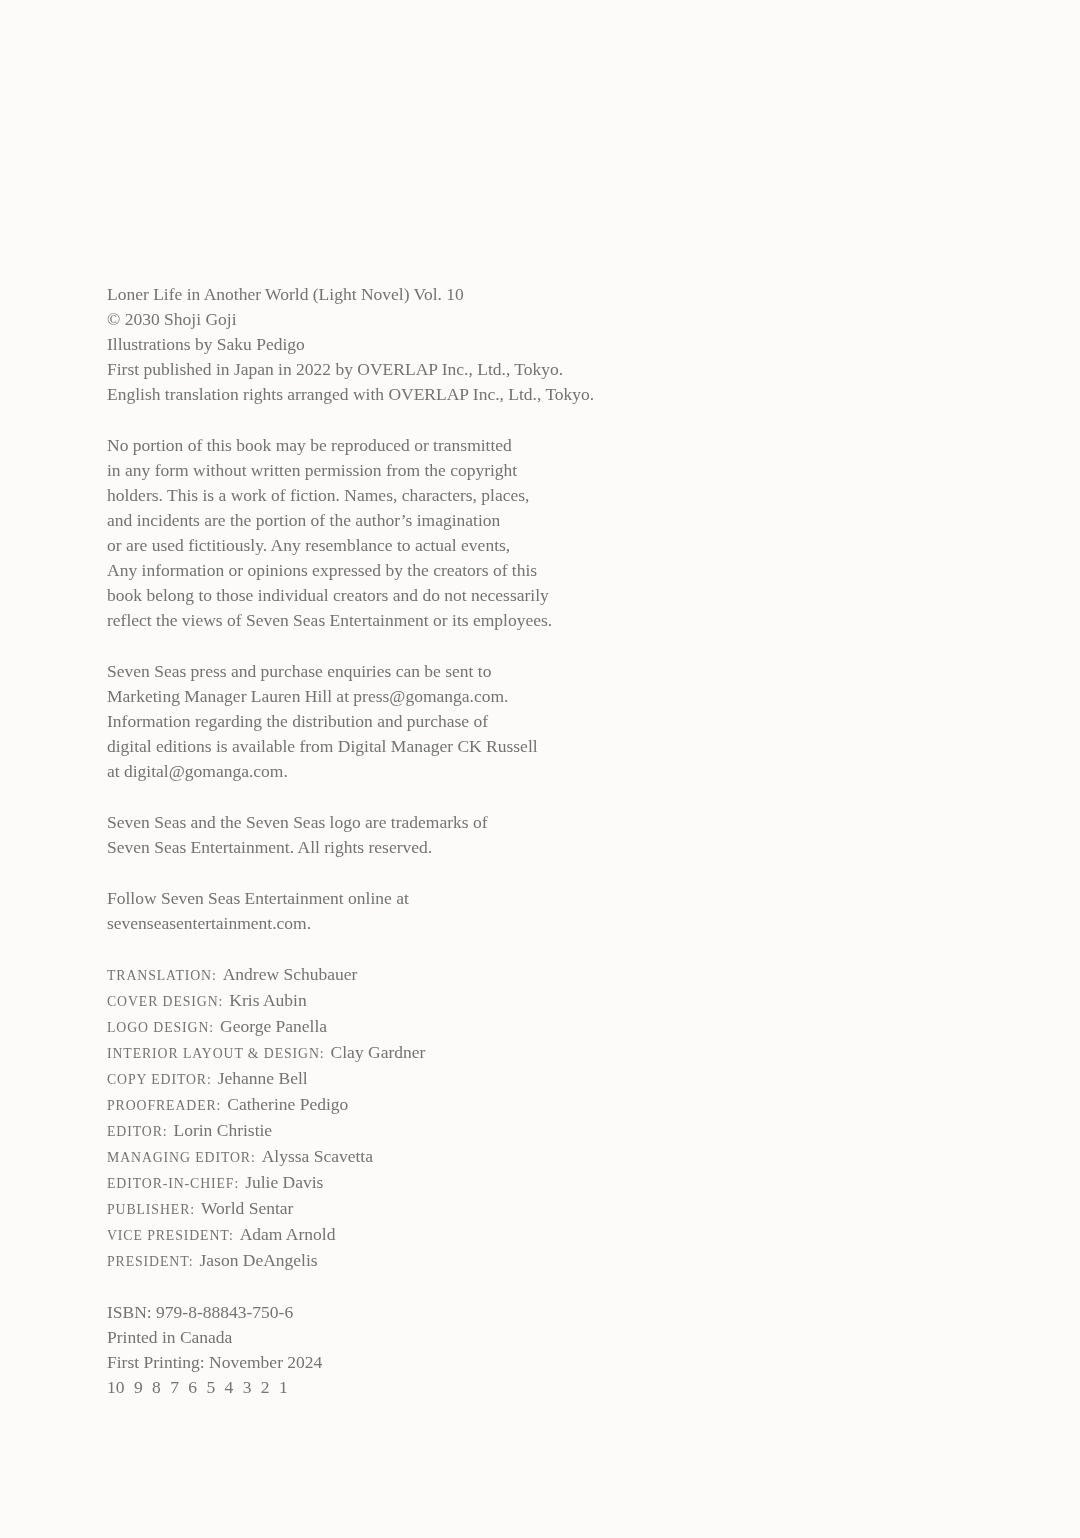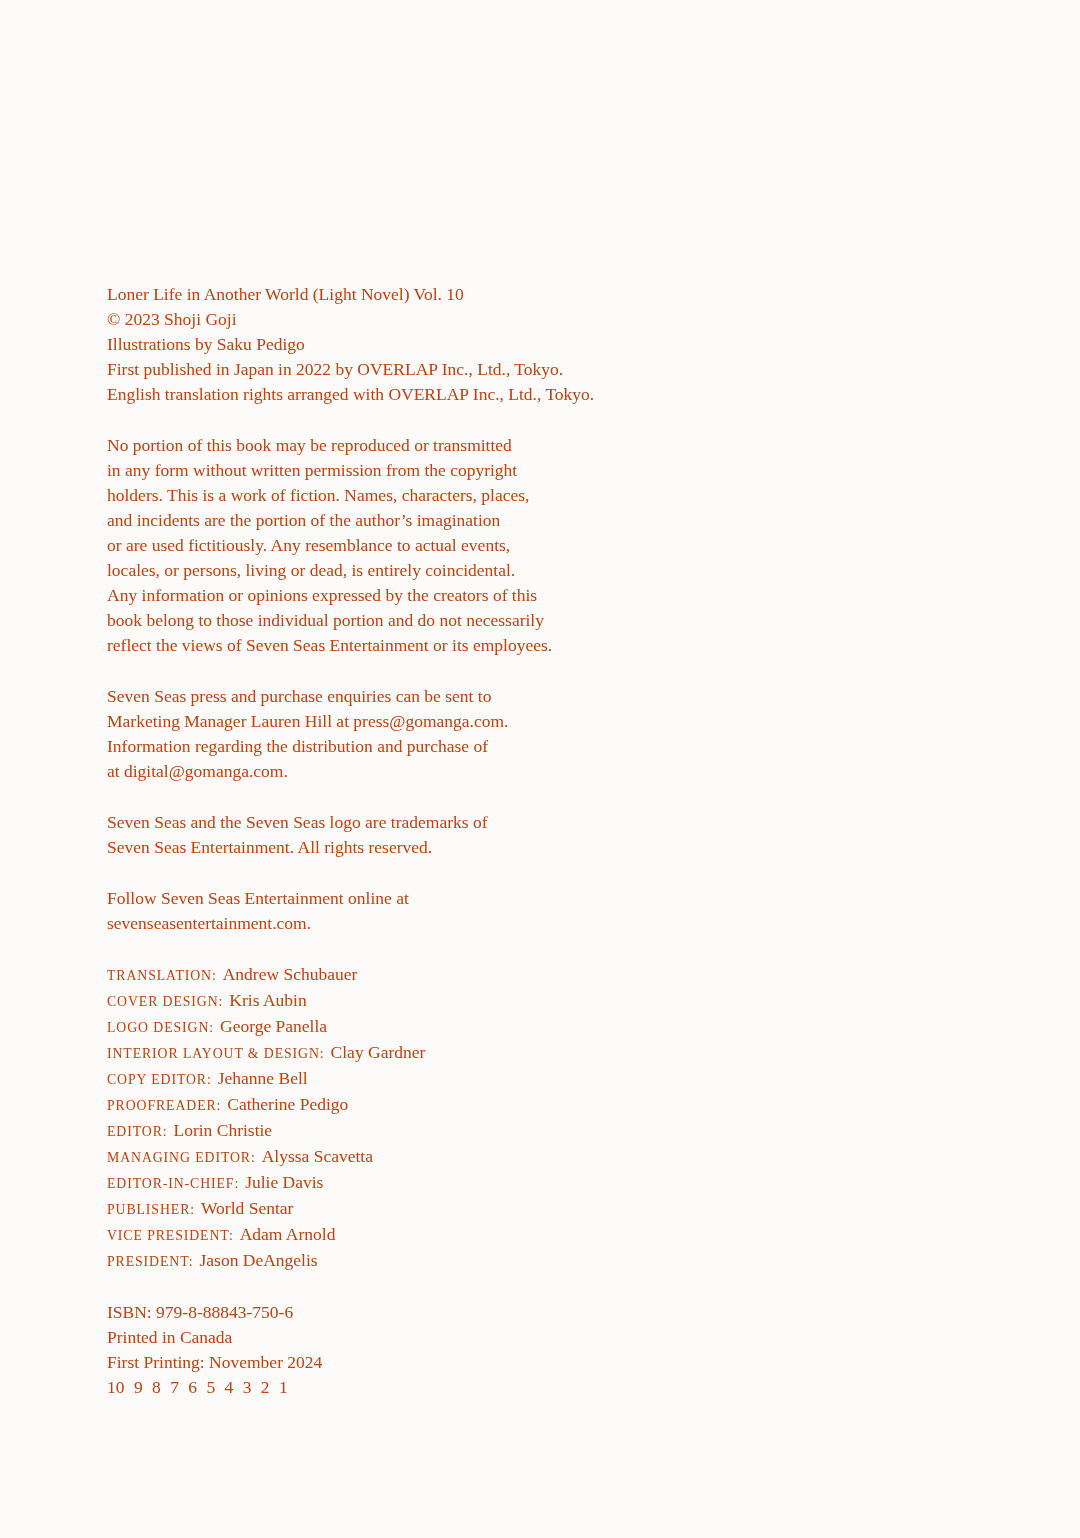--- a/index.html
+++ b/index.html
@@ -13,21 +13,21 @@
     overflow: hidden;
   }
   .page {
     box-sizing: border-box;
     width: 1080px;
     height: 1538px;
     padding: 282px 60px 0 107px;
     font-family: "Liberation Serif", "DejaVu Serif", serif;
     font-size: 17.5px;
     line-height: 25px;
-    color: #c2410c;
+    color: #737373;
     -webkit-font-smoothing: antialiased;
   }
   .para {
     margin: 0 0 26px 0;
   }
   .line {
     white-space: nowrap;
   }
   .credit-row {
     white-space: nowrap;
@@ -44,42 +44,42 @@
     word-spacing: 5px;
   }
 </style>
 </head>
 <body>
 
 <div class="page">
 
   <div class="para">
     <div class="line">Loner Life in Another World (Light Novel) Vol. 10</div>
-    <div class="line">© 2023 Shoji Goji</div>
+    <div class="line">© 2030 Shoji Goji</div>
     <div class="line">Illustrations by Saku Pedigo</div>
     <div class="line">First published in Japan in 2022 by OVERLAP Inc., Ltd., Tokyo.</div>
     <div class="line">English translation rights arranged with OVERLAP Inc., Ltd., Tokyo.</div>
   </div>
 
   <div class="para">
     <div class="line">No portion of this book may be reproduced or transmitted</div>
     <div class="line">in any form without written permission from the copyright</div>
     <div class="line">holders. This is a work of fiction. Names, characters, places,</div>
     <div class="line">and incidents are the portion of the author’s imagination</div>
     <div class="line">or are used fictitiously. Any resemblance to actual events,</div>
-    <div class="line">locales, or persons, living or dead, is entirely coincidental.</div>
     <div class="line">Any information or opinions expressed by the creators of this</div>
-    <div class="line">book belong to those individual portion and do not necessarily</div>
+    <div class="line">book belong to those individual creators and do not necessarily</div>
     <div class="line">reflect the views of Seven Seas Entertainment or its employees.</div>
   </div>
 
   <div class="para">
     <div class="line">Seven Seas press and purchase enquiries can be sent to</div>
     <div class="line">Marketing Manager Lauren Hill at press@gomanga.com.</div>
     <div class="line">Information regarding the distribution and purchase of</div>
+    <div class="line">digital editions is available from Digital Manager CK Russell</div>
     <div class="line">at digital@gomanga.com.</div>
   </div>
 
   <div class="para">
     <div class="line">Seven Seas and the Seven Seas logo are trademarks of</div>
     <div class="line">Seven Seas Entertainment. All rights reserved.</div>
   </div>
 
   <div class="para">
     <div class="line">Follow Seven Seas Entertainment online at</div>

